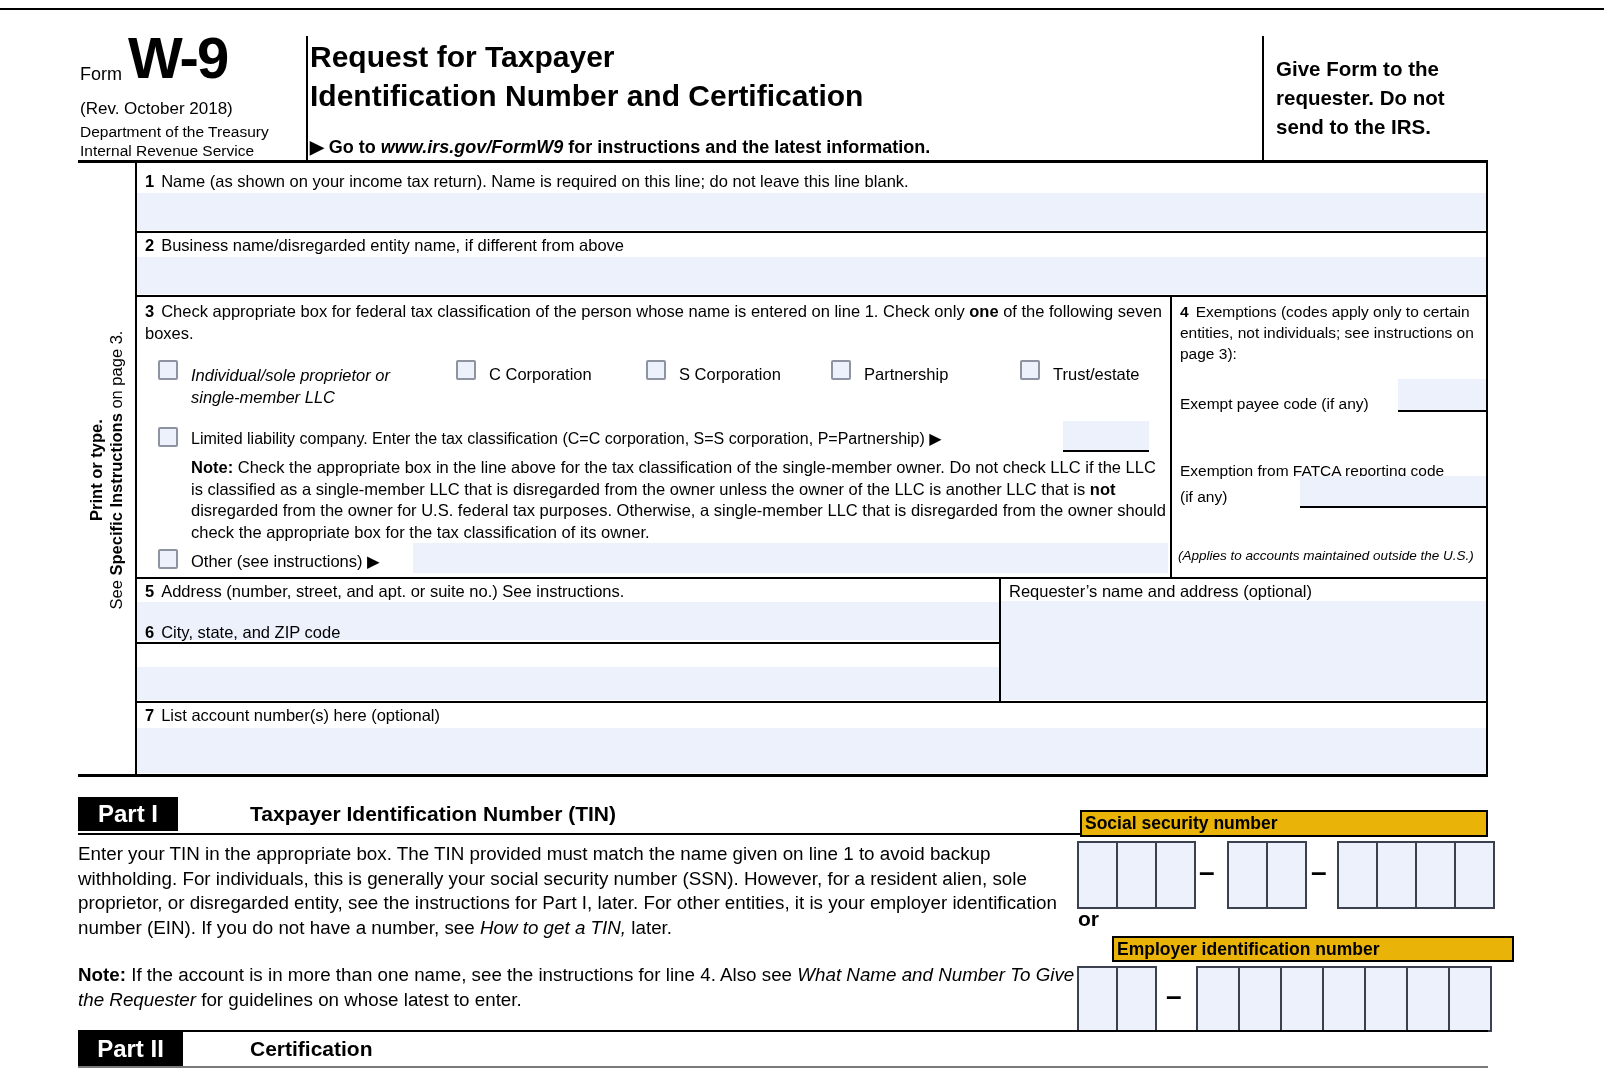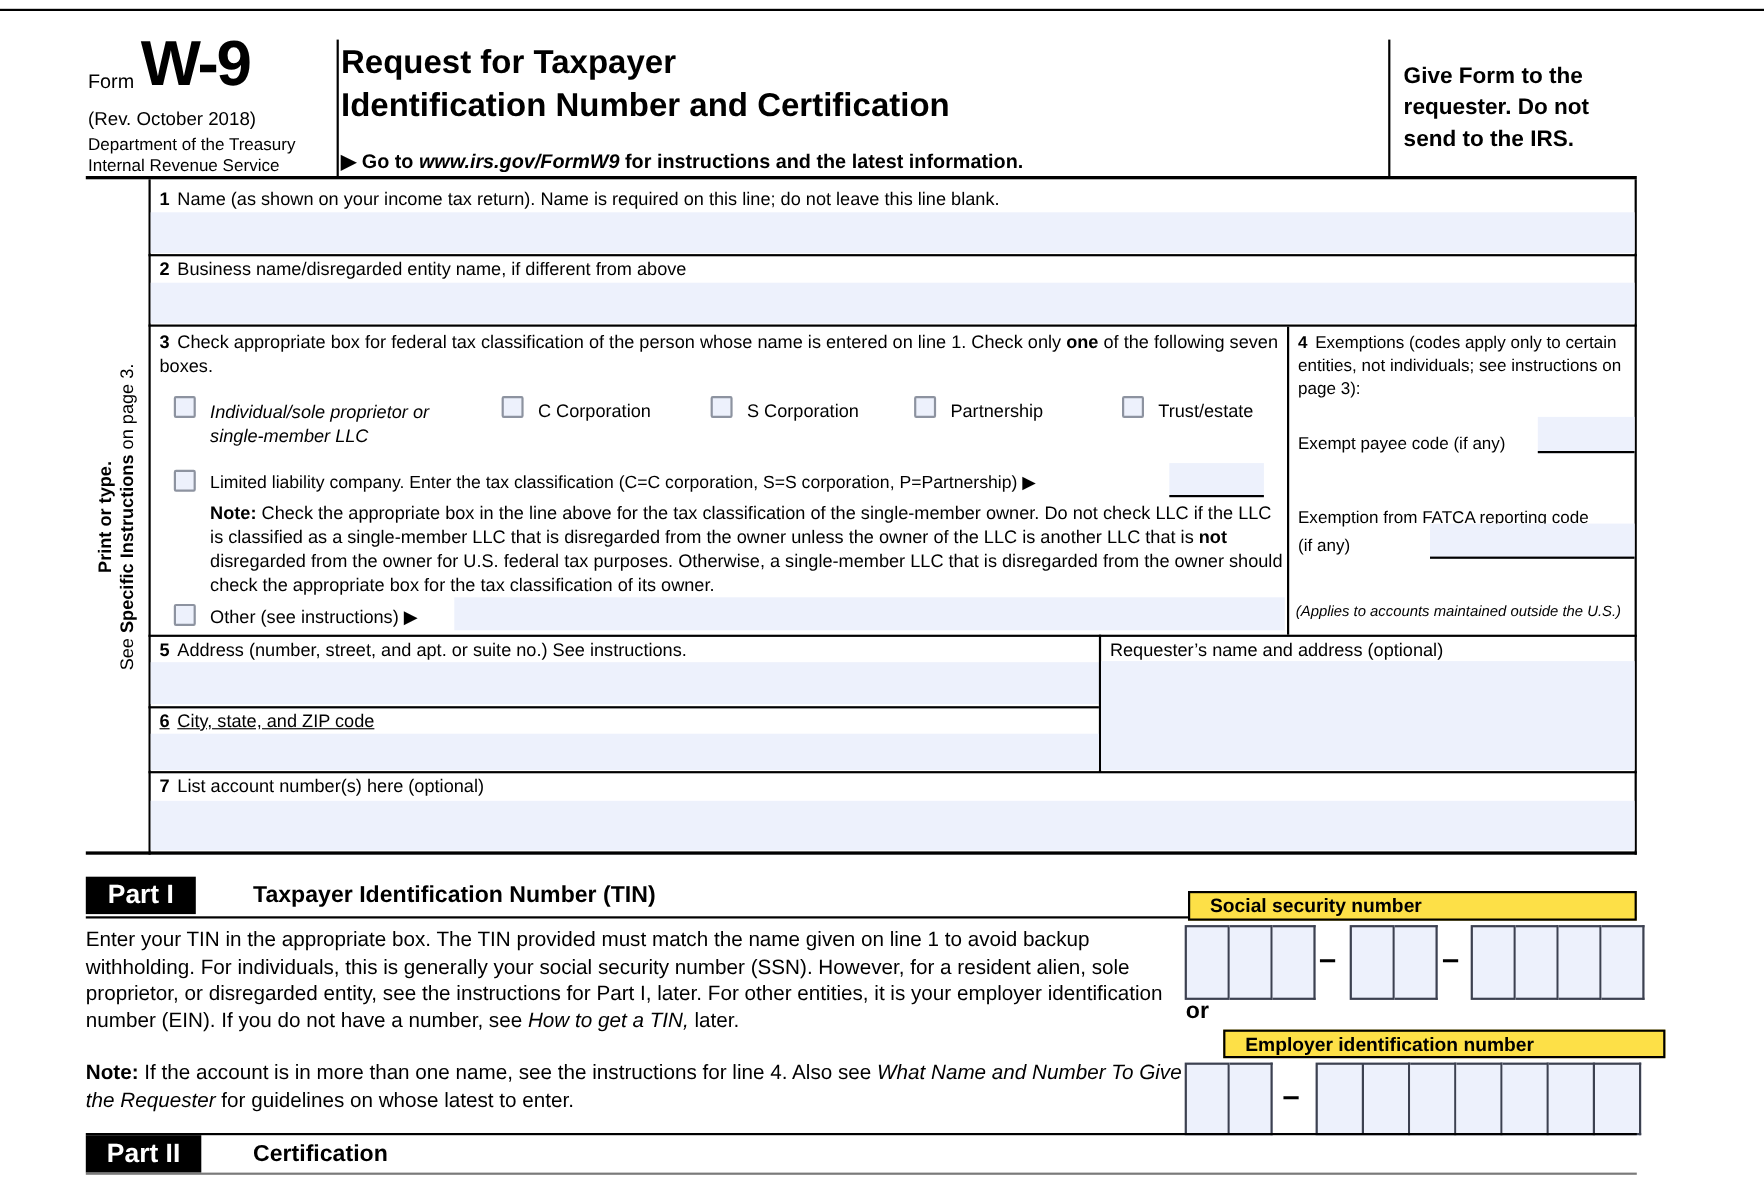--- a/index.html
+++ b/index.html
@@ -24,26 +24,26 @@
   .wrap{white-space:normal;}
   .cb{position:absolute;width:20px;height:20px;background:var(--fld);
       border:2px solid var(--cbb);border-radius:2px;box-sizing:border-box;}
   .cells{position:absolute;display:flex;}
   .cell{width:37px;height:64px;background:var(--fld);
         border:2px solid var(--cellb);border-left:none;box-sizing:content-box;}
   .cells .cell:first-child{border-left:2px solid var(--cellb);}
   .ein .cell{height:62px;}
   .w40 .cell{width:40px;}
   .dash{position:absolute;font-weight:bold;font-size:28px;line-height:20px;}
-  .tinbox{position:absolute;border:2px solid #000;background:#fde047;
+  .tinbox{position:absolute;border:2px solid #000;background:#eab308;
           font-weight:bold;font-size:17.5px;display:flex;align-items:center;
-          padding-left:18px;box-sizing:border-box;}
+          padding-left:3px;box-sizing:border-box;}
   .badge{position:absolute;background:#000;color:#fff;font-weight:bold;
          font-size:24px;display:flex;align-items:center;justify-content:center;}
-  .ptitle{position:absolute;font-weight:bold;font-size:21px;white-space:nowrap;}
+  .ptitle{position:absolute;font-weight:bold;font-size:21px;white-space:nowrap;margin-left:20px;}
   .para{position:absolute;font-size:18.8px;line-height:24.5px;}
   .underfld{border-bottom:2.5px solid #000;box-sizing:border-box;}
   .col4txt{font-size:15.5px;line-height:21px;}
   .sidebar-inner{
     position:absolute;top:50%;left:50%;width:640px;text-align:center;
     transform:translate(-50%,-50%) rotate(-90deg);
     font-size:16.5px;line-height:20px;
   }
 </style>
 </head>
@@ -142,21 +142,21 @@
 <div class="abs lbl" style="left:145px;top:581px;">
   <span class="num">5</span><span>Address (number, street, and apt. or suite no.) See instructions.</span>
 </div>
 <div class="fld" style="left:137px;top:602px;width:862px;height:38px;"></div>
 
 <div class="rule" style="left:999px;top:577px;width:2px;height:125px;"></div>
 <div class="abs lbl" style="left:1009px;top:581px;">Requester’s name and address (optional)</div>
 <div class="fld" style="left:1001px;top:601px;width:485px;height:99px;"></div>
 
 <div class="rule" style="left:135px;top:642px;width:864px;height:2px;"></div>
-<div class="abs lbl" style="left:145px;top:646px;text-decoration:underline;">
+<div class="abs lbl" style="left:145px;top:622px;">
   <span class="num">6</span><span>City, state, and ZIP code</span>
 </div>
 <div class="fld" style="left:137px;top:667px;width:862px;height:33px;"></div>
 
 <div class="rule" style="left:135px;top:701px;width:1353px;height:2px;"></div>
 
 <div class="abs lbl" style="left:145px;top:705px;">
   <span class="num">7</span><span>List account number(s) here (optional)</span>
 </div>
 <div class="fld" style="left:137px;top:728px;width:1349px;height:45px;"></div>

